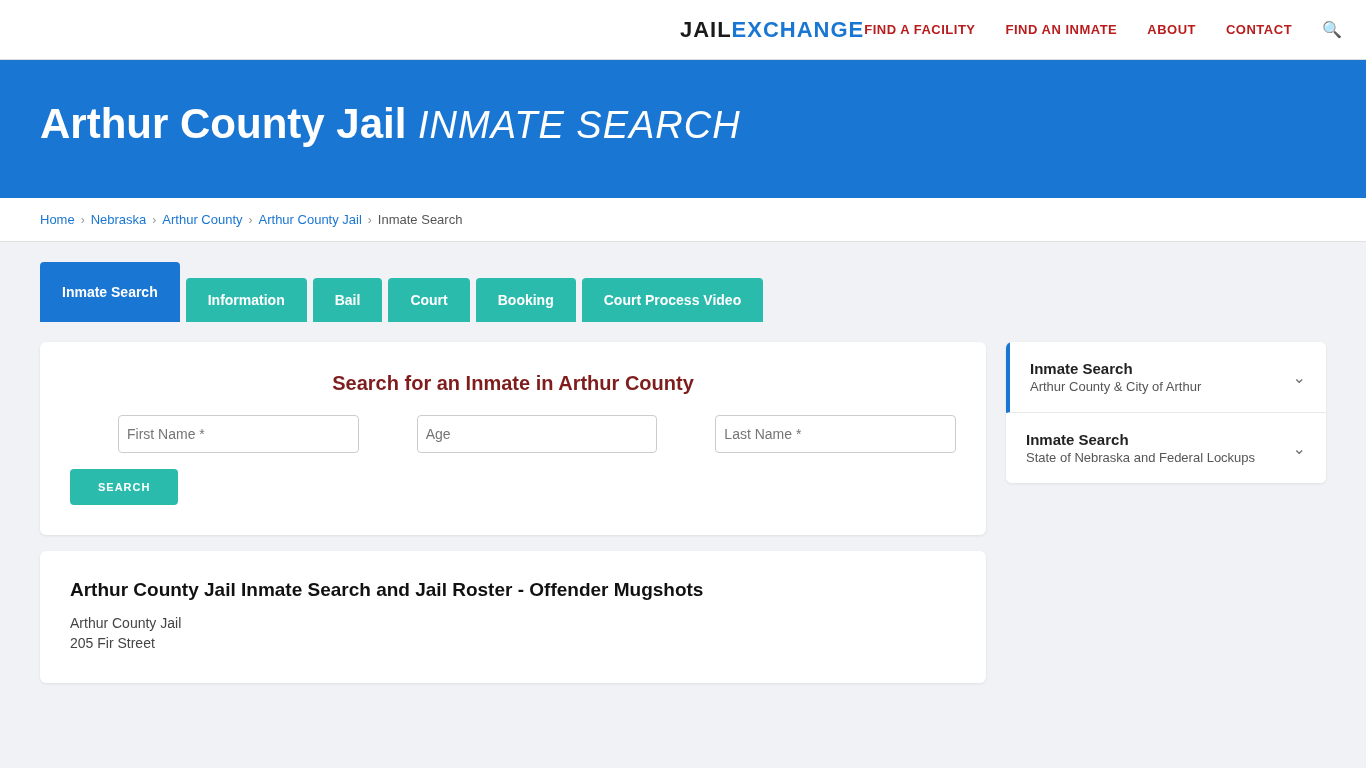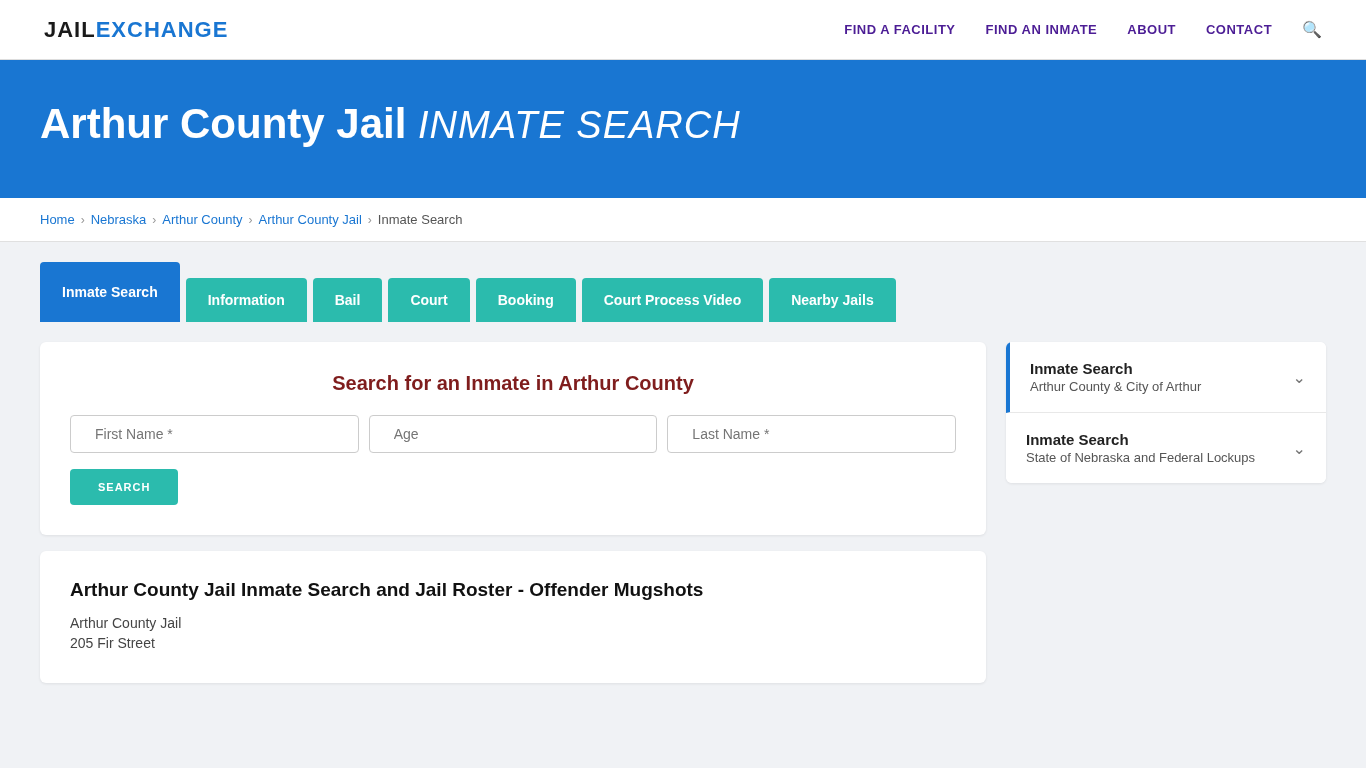--- a/index.html
+++ b/index.html
@@ -2,43 +2,43 @@
 <html><head>
   <meta charset="utf-8">
   <style>
     * { margin: 0; padding: 0; box-sizing: border-box; }
     body { font-family: Arial, sans-serif; background: #f0f2f5; color: #333; font-size: 14px; }
 
     
     .top-nav {
       background: #fff;
       border-bottom: 1px solid #ddd;
-      padding: 0 44px;
+      padding: 0 24px;
       display: flex;
       align-items: center;
-      justify-content: space-between;
+      justify-content: flex-end;
       height: 60px;
     }
     .logo {
       font-size: 22px;
       font-weight: 900;
       letter-spacing: 1px;
       color: #1a1a1a;
     }
     .logo span.jail { color: #1a1a1a; }
     .logo span.exchange { color: #1976d2; }
     .nav-links {
       display: flex;
       align-items: center;
       gap: 30px;
     }
     .nav-link {
       font-size: 13px;
       font-weight: 700;
-      color: #4c1d95;
+      color: #b91c1c;
       text-decoration: none;
       letter-spacing: 0.5px;
       cursor: pointer;
     }
     .search-icon-nav {
       font-size: 16px;
       color: #333;
       cursor: pointer;
     }
 
@@ -141,26 +141,27 @@
     .search-fields {
       display: flex;
       gap: 10px;
       margin-bottom: 16px;
       flex-wrap: wrap;
     }
     .search-fields input,
     .search-fields select {
       flex: 1;
       min-width: 100px;
-      padding: 10px 24px;
+      padding: 10px 8px;
       border: 1px solid #ccc;
       border-radius: 4px;
       font-size: 14px;
       color: #555;
       background: #fff;
+      margin-left: 48px;
     }
     .search-fields select {
       appearance: auto;
     }
     .search-btn {
       background: #2bbbad;
       color: #fff;
       border: none;
       padding: 12px 28px;
       font-size: 11px;
@@ -273,21 +274,20 @@
   </nav>
 </div>
 
 <div class="tab-bar">
   <button class="tab-btn active">Inmate Search</button>
   <button class="tab-btn inactive">Information</button>
   <button class="tab-btn inactive">Bail</button>
   <button class="tab-btn inactive">Court</button>
   <button class="tab-btn inactive">Booking</button>
   <button class="tab-btn inactive">Court Process Video</button>
-  <button class="tab-btn inactive">Nearby Jails</button>
 </div>
 
 <div class="main-content">
 
   <div class="left-col">
 
     <div class="search-card">
       <h2>Search for an Inmate in Arthur County</h2>
       <div class="search-fields">
         <input type="text" placeholder="First Name *" style="">

